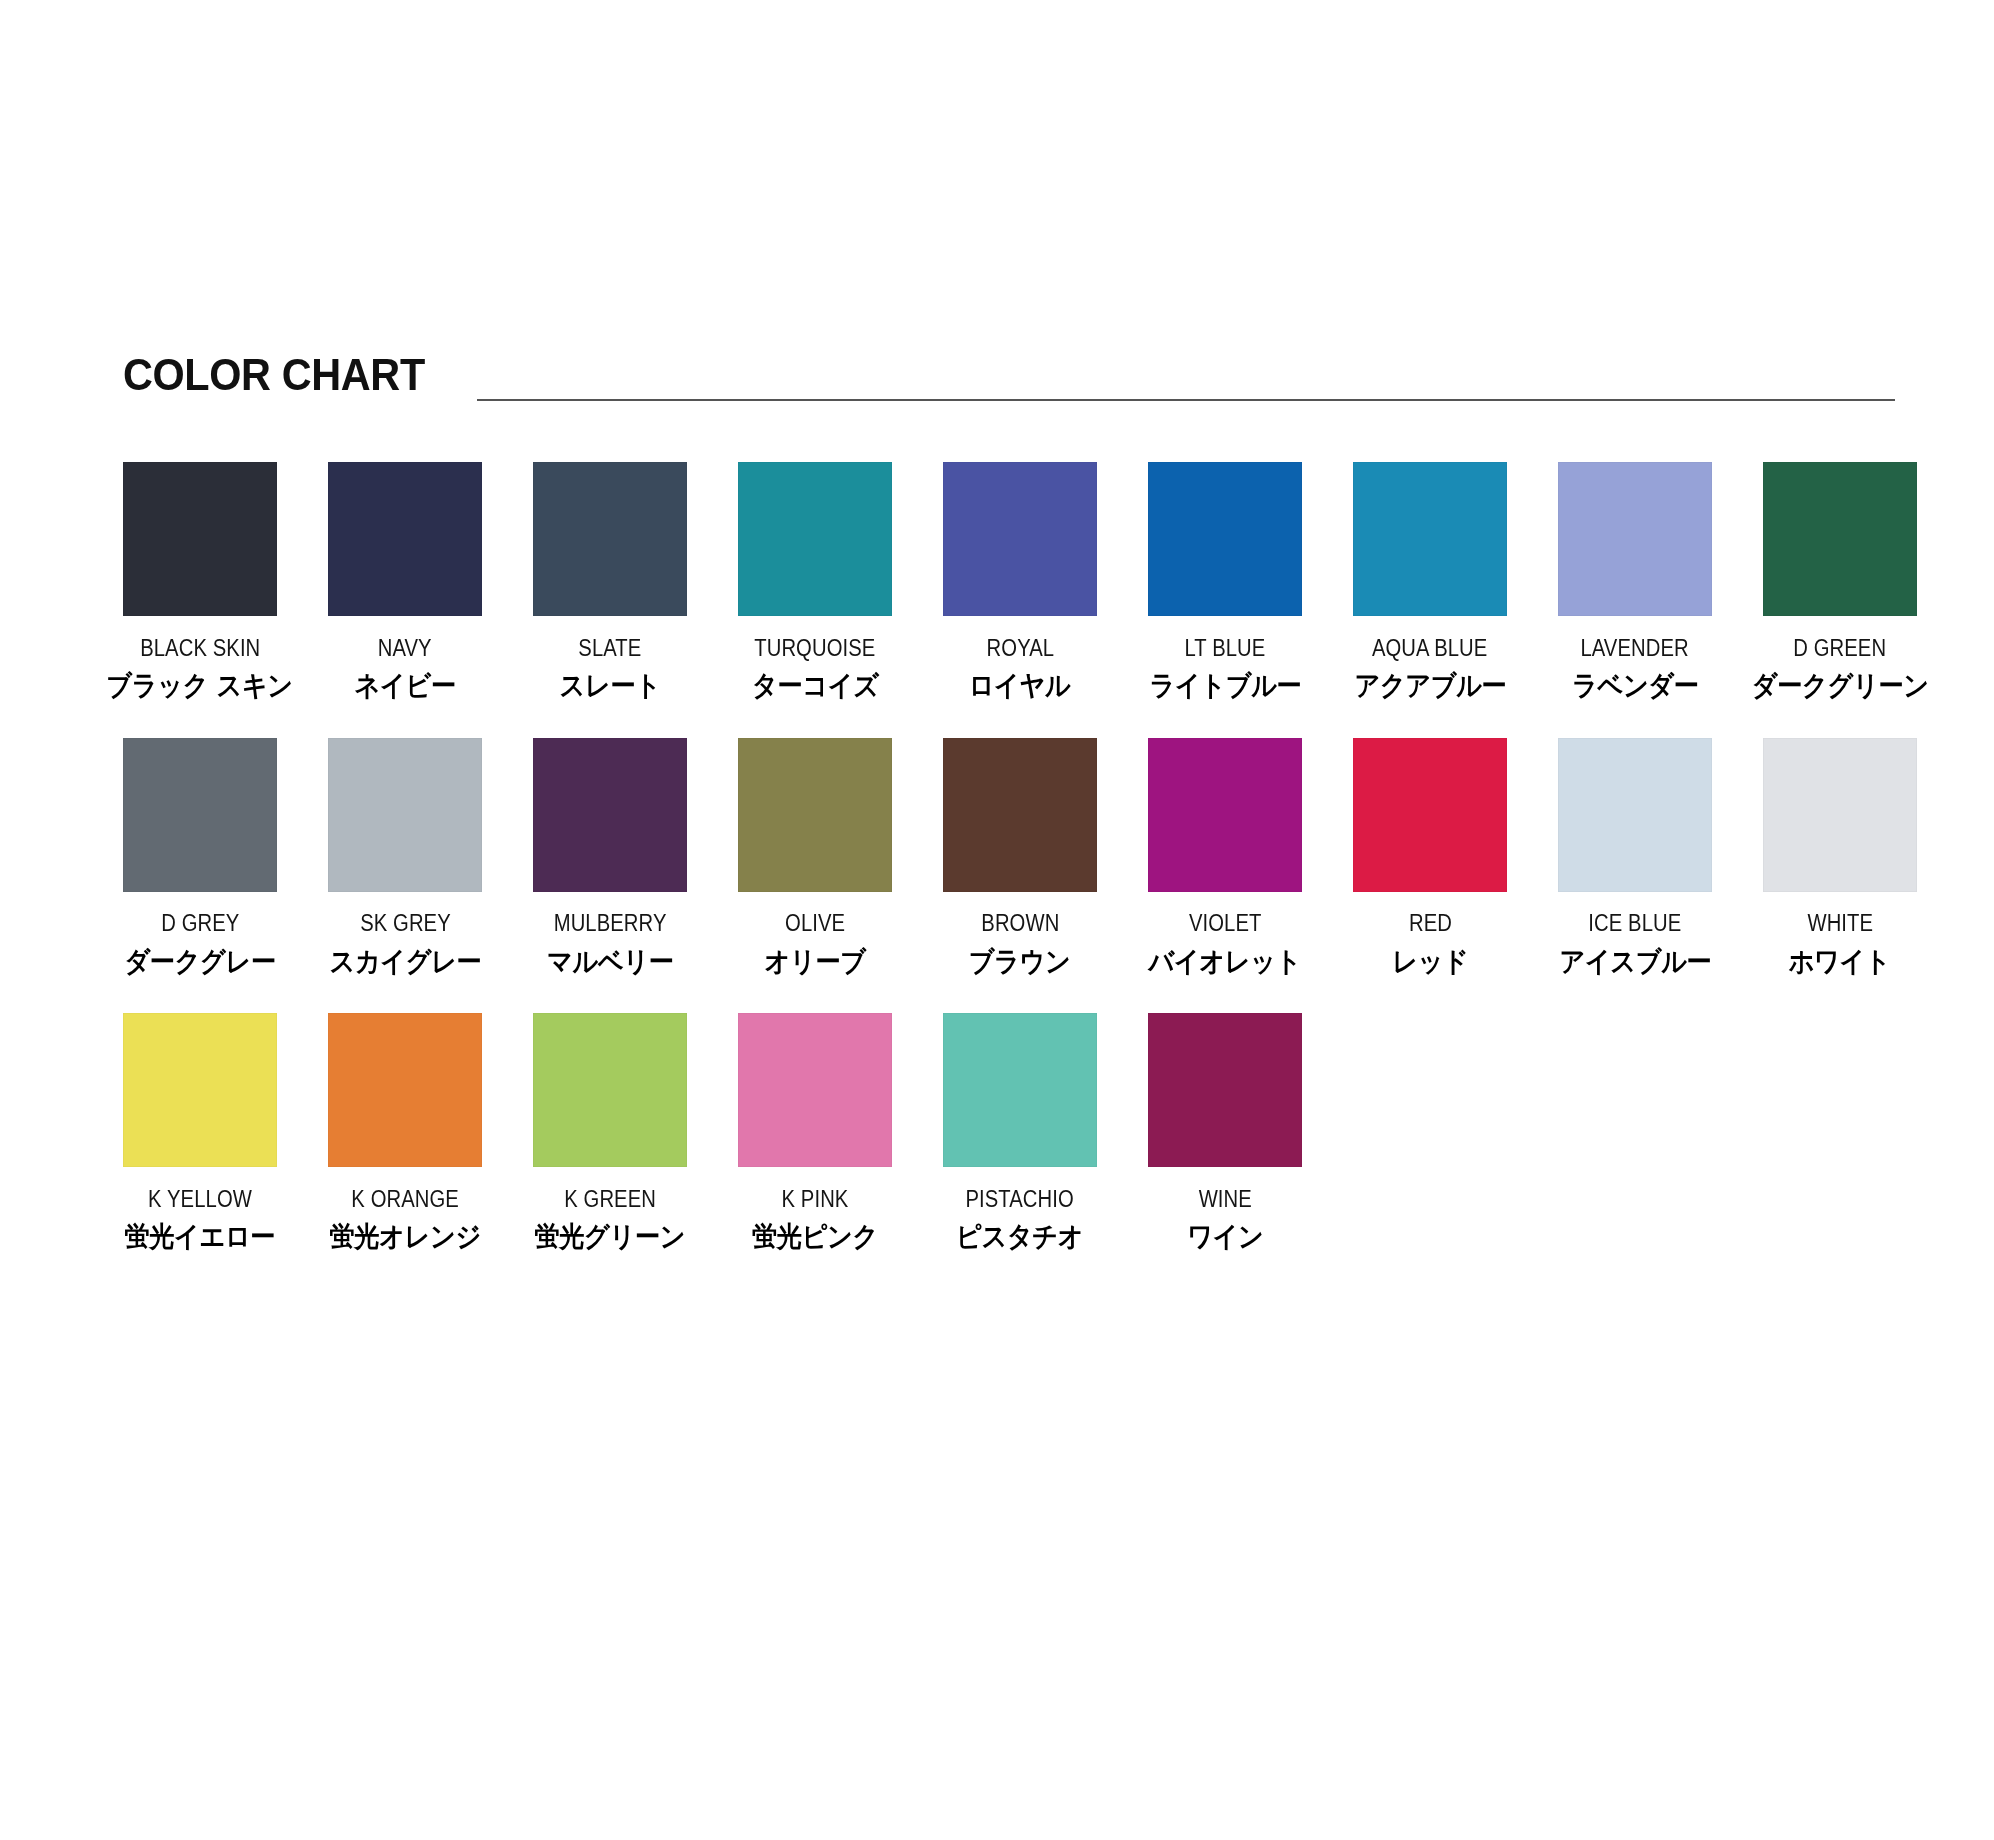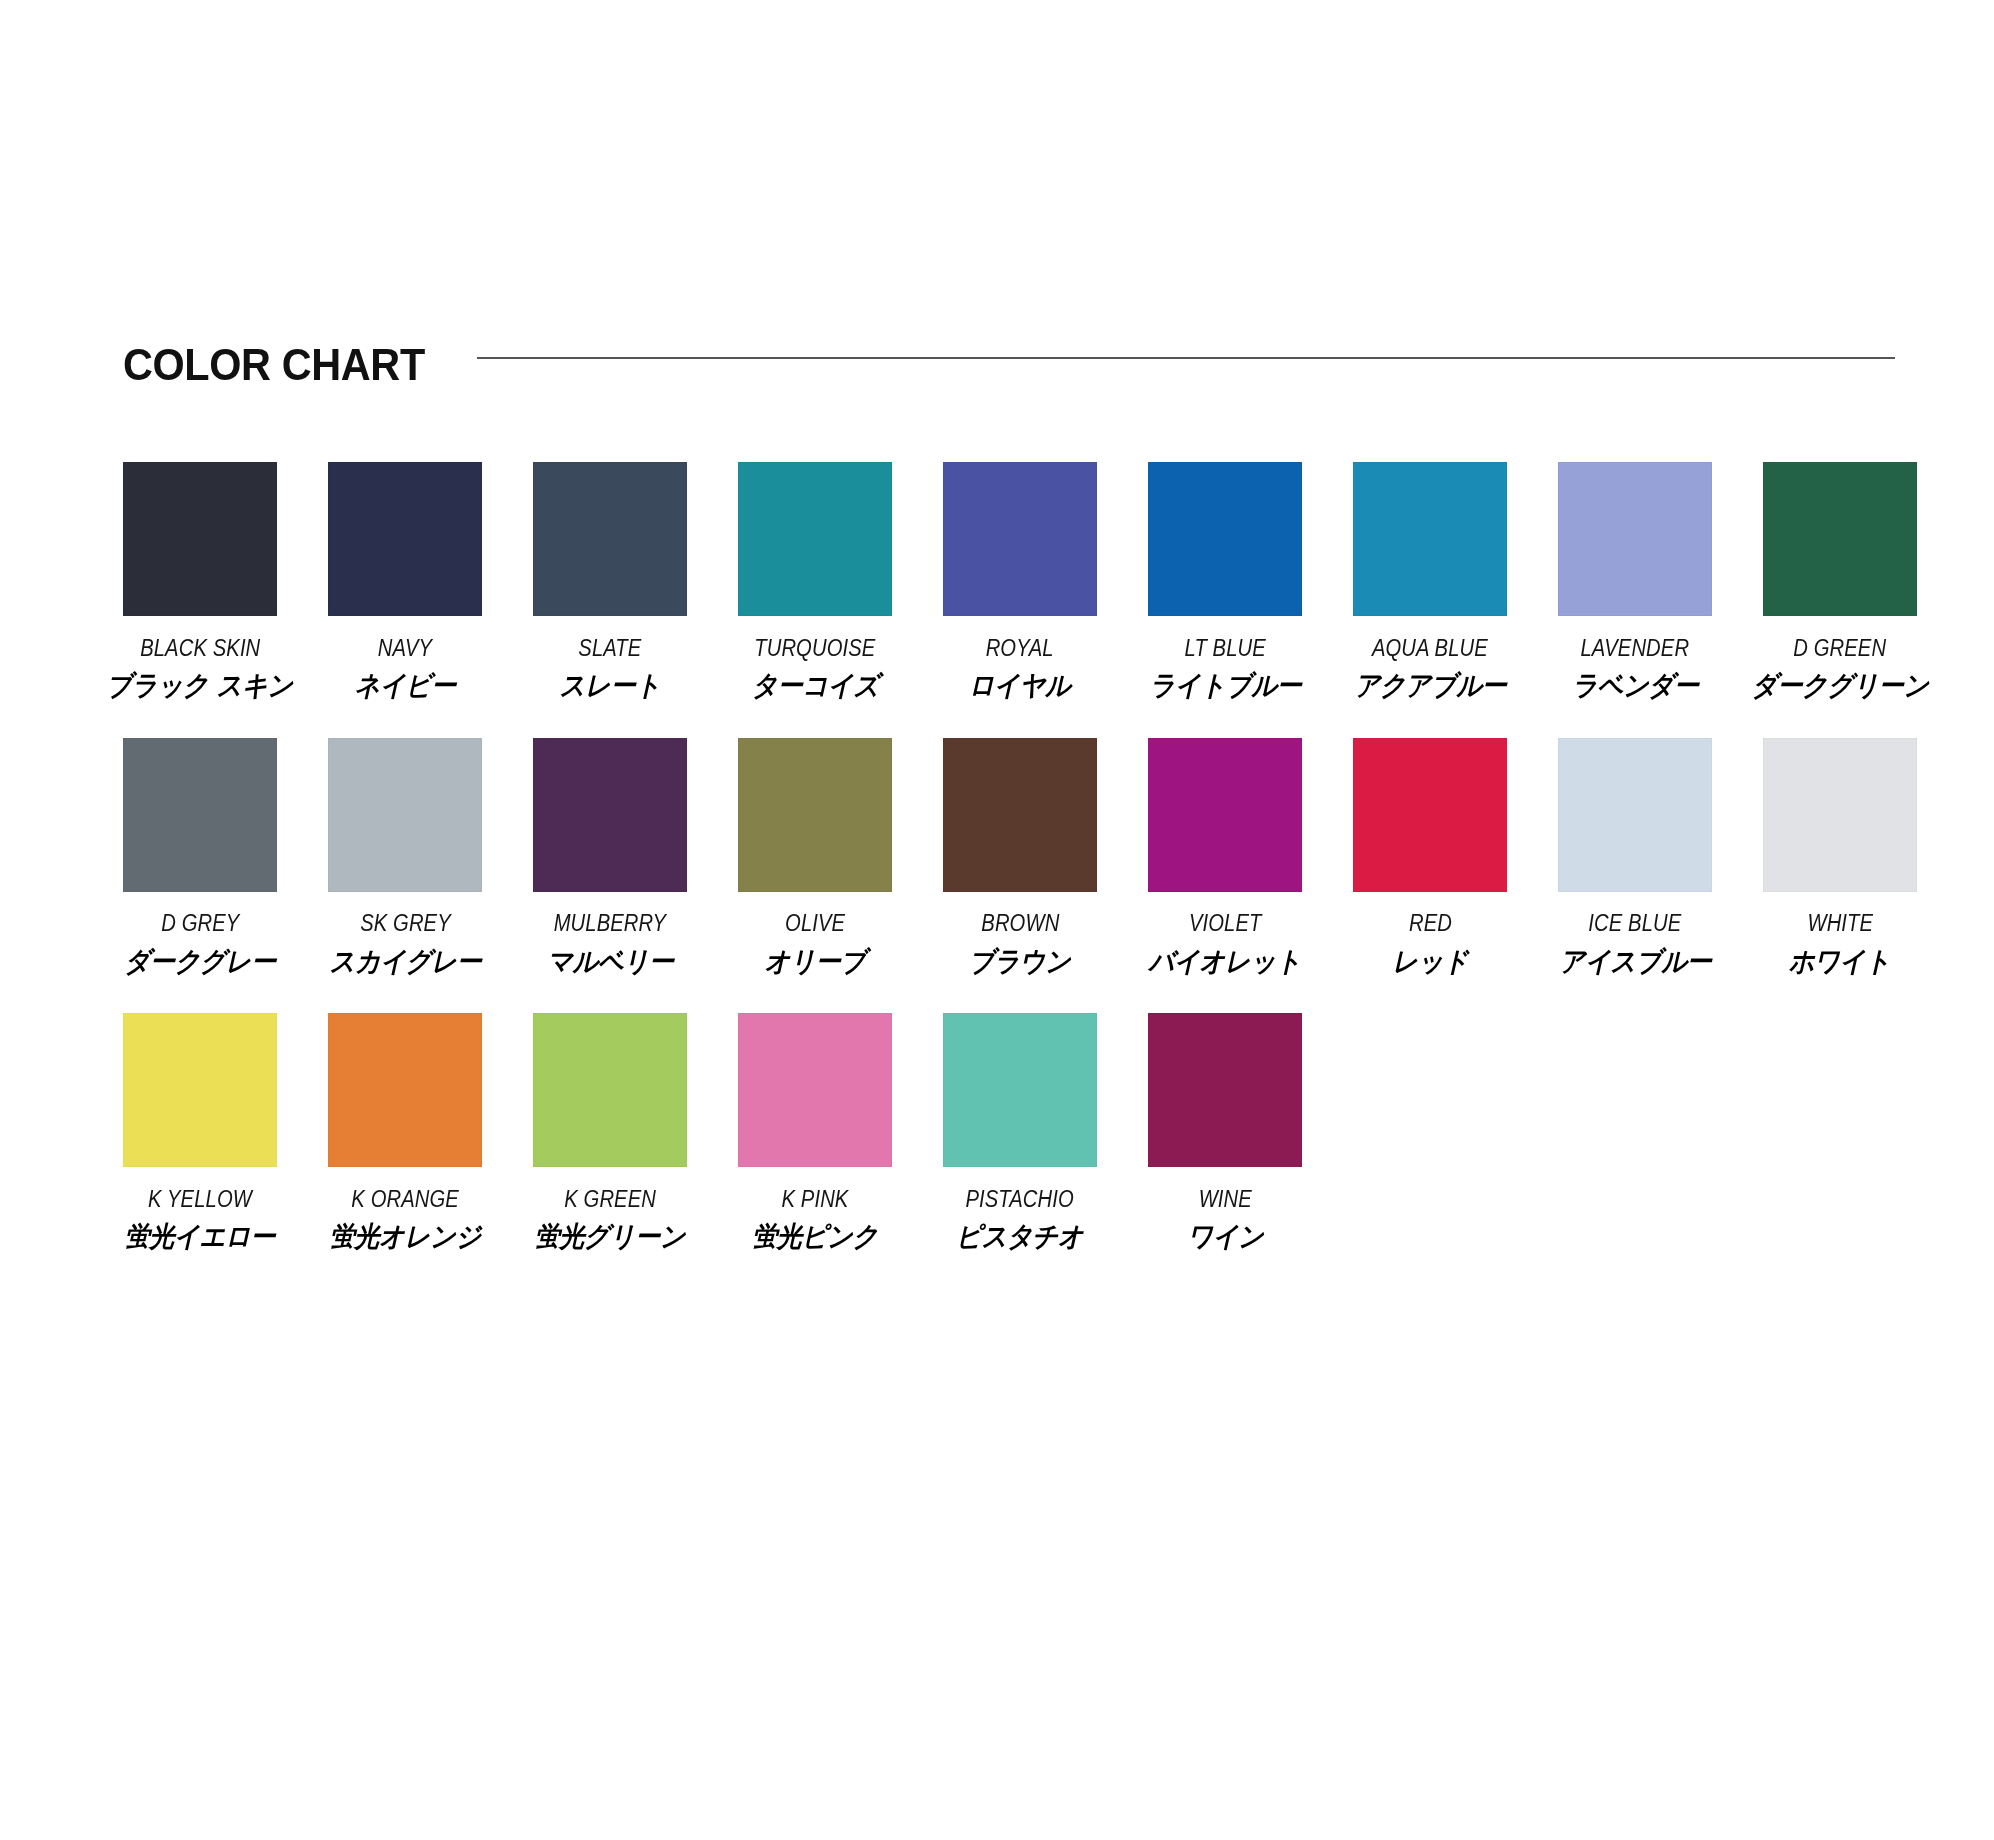--- a/index.html
+++ b/index.html
@@ -23,21 +23,21 @@
   }
 
   
   .header {
     position: absolute;
     left: 123px;
     top: 342px;
     width: 1772px;
     height: 59px;
     display: flex;
-    align-items: flex-start;
+    align-items: flex-end;
   }
   .header-title {
     font-family: "Liberation Sans Narrow", "Liberation Sans", sans-serif;
     font-size: 45px;
     font-weight: 700;
     letter-spacing: -0.4px;
     color: #111111;
     white-space: nowrap;
     transform: scaleX(0.92);
     transform-origin: left center;
@@ -62,21 +62,20 @@
     grid-template-columns: repeat(9, 154px);
     column-gap: 51px;
     row-gap: 37px;
   }
 
   .swatch-cell {
     width: 154px;
     display: flex;
     flex-direction: column;
     align-items: center;
-    font-style: italic;
   }
 
   .swatch-chip {
     width: 154px;
     height: 154px;
     display: block;
     box-shadow: 0 0 0 0.7px rgba(0,0,0,0.035) inset;
   }
 
   .swatch-label-en {

